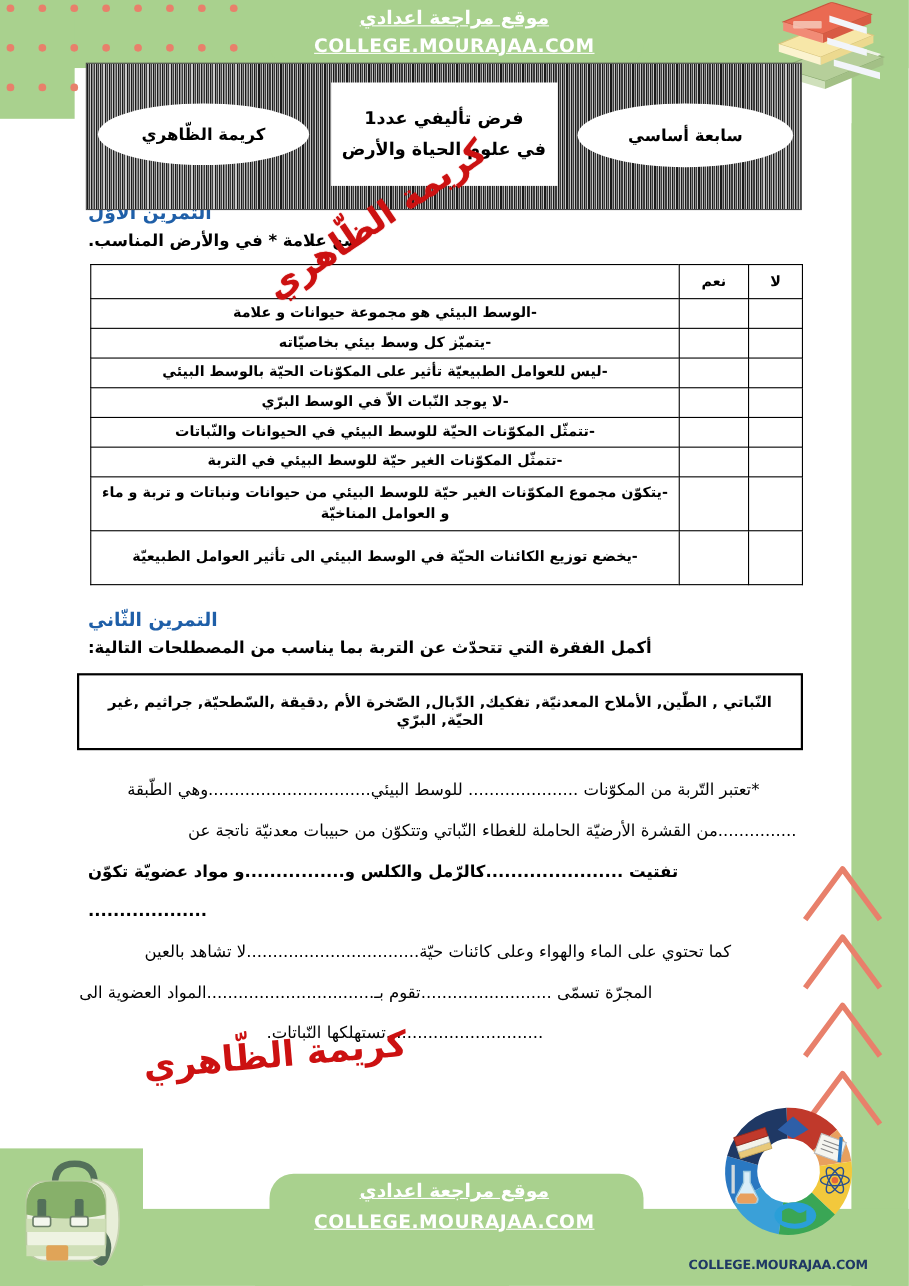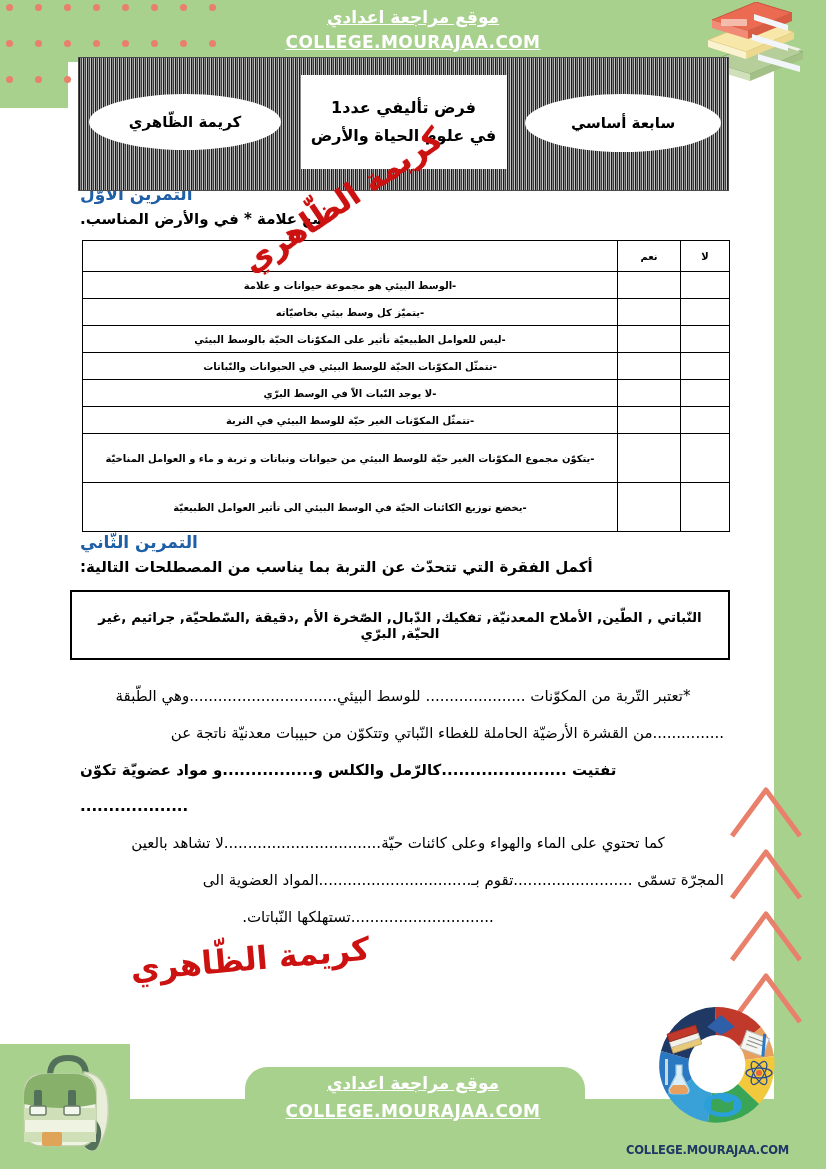--- a/index.html
+++ b/index.html
@@ -266,21 +266,21 @@
   
   table.q-table {
     border-collapse: collapse;
     width: 648px;
     margin: 0 12px 0 0;
     table-layout: fixed;
   }
   table.q-table td, table.q-table th {
     border: 1.5px solid #000;
     padding: 2px 5px;
-    font-size: 10px;
+    font-size: 13px;
     color: #000;
     background: transparent;
   }
   th.col-no, td.col-no { width: 38px; text-align: center; }
   th.col-yes, td.col-yes { width: 52px; text-align: center; }
   th.col-stmt, td.col-stmt {
     text-align: center;
     font-weight: bold;
     line-height: 1.5;
   }
@@ -316,21 +316,21 @@
     font-size: 15px;
     color: #000;
     line-height: 2.45;
     text-align: justify;
   }
   .para-line { display: block; }
   .pl-1 { text-align: center; padding-left: 10px; }
   .pl-2 { text-align: right; }
   .pl-3 { text-align: left; padding-left: 8px; font-weight: bold; }
   .pl-4 { text-align: center; }
-  .pl-5 { text-align: right; }
+  .pl-5 { text-align: left; }
   .pl-6 { text-align: center; padding-right: 60px; }
 
   
   .wm {
     position: absolute;
     color: #cc1111;
     font-weight: bold;
     white-space: nowrap;
     z-index: 9;
     pointer-events: none;
@@ -518,46 +518,46 @@
           <td class="col-stmt">-يتميّز كل وسط بيئي بخاصيّاته</td>
         </tr>
         <tr>
           <td class="col-no"></td>
           <td class="col-yes"></td>
           <td class="col-stmt">-ليس للعوامل الطبيعيّة تأثير على المكوّنات الحيّة بالوسط البيئي</td>
         </tr>
         <tr>
           <td class="col-no"></td>
           <td class="col-yes"></td>
+          <td class="col-stmt">-لا يوجد النّبات الاّ في الوسط البرّي</td>
+        </tr>
+        <tr>
+          <td class="col-no"></td>
+          <td class="col-yes"></td>
           <td class="col-stmt">-تتمثّل المكوّنات الحيّة للوسط البيئي في الحيوانات والنّباتات</td>
-        </tr>
-        <tr>
-          <td class="col-no"></td>
-          <td class="col-yes"></td>
-          <td class="col-stmt">-لا يوجد النّبات الاّ في الوسط البرّي</td>
         </tr>
         <tr>
           <td class="col-no"></td>
           <td class="col-yes"></td>
           <td class="col-stmt">-تتمثّل المكوّنات الغير حيّة للوسط البيئي في التربة</td>
         </tr>
         <tr>
           <td class="col-no"></td>
           <td class="col-yes"></td>
           <td class="col-stmt tall">-يتكوّن مجموع المكوّنات الغير حيّة للوسط البيئي من حيوانات ونباتات و تربة و ماء و العوامل المناخيّة</td>
         </tr>
         <tr>
           <td class="col-no"></td>
           <td class="col-yes"></td>
           <td class="col-stmt tall">-يخضع توزيع الكائنات الحيّة في الوسط البيئي الى تأثير العوامل الطبيعيّة</td>
         </tr>
       </tbody>
   </table>
 
-  <div class="ex-title" style="">التمرين الثّاني</div>
+  <div class="ex-title" style="margin-top:22px;">التمرين الثّاني</div>
   <div class="ex-instr">أكمل الفقرة التي تتحدّث عن التربة بما يناسب من المصطلحات التالية:</div>
 
   <div class="wordbank">النّباتي , الطّين, الأملاح المعدنيّة, تفكيك, الدّبال, الصّخرة الأم ,دقيقة ,السّطحيّة, جراثيم ,غير الحيّة, البرّي</div>
 
   <div class="para" id="paragraph">
       <span class="para-line pl-1">*تعتبر التّربة من المكوّنات ..................... للوسط البيئي...............................وهي الطّبقة</span>
       <span class="para-line pl-2">...............من القشرة الأرضيّة الحاملة للغطاء النّباتي وتتكوّن من حبيبات معدنيّة ناتجة عن</span>
       <span class="para-line pl-3">تفتيت ......................كالرّمل والكلس و................و مواد عضويّة تكوّن ...................</span>
       <span class="para-line pl-4">كما تحتوي على الماء والهواء وعلى كائنات حيّة.................................لا تشاهد بالعين</span>
       <span class="para-line pl-5">المجرّة تسمّى .........................تقوم بـ................................المواد العضوية الى</span>

